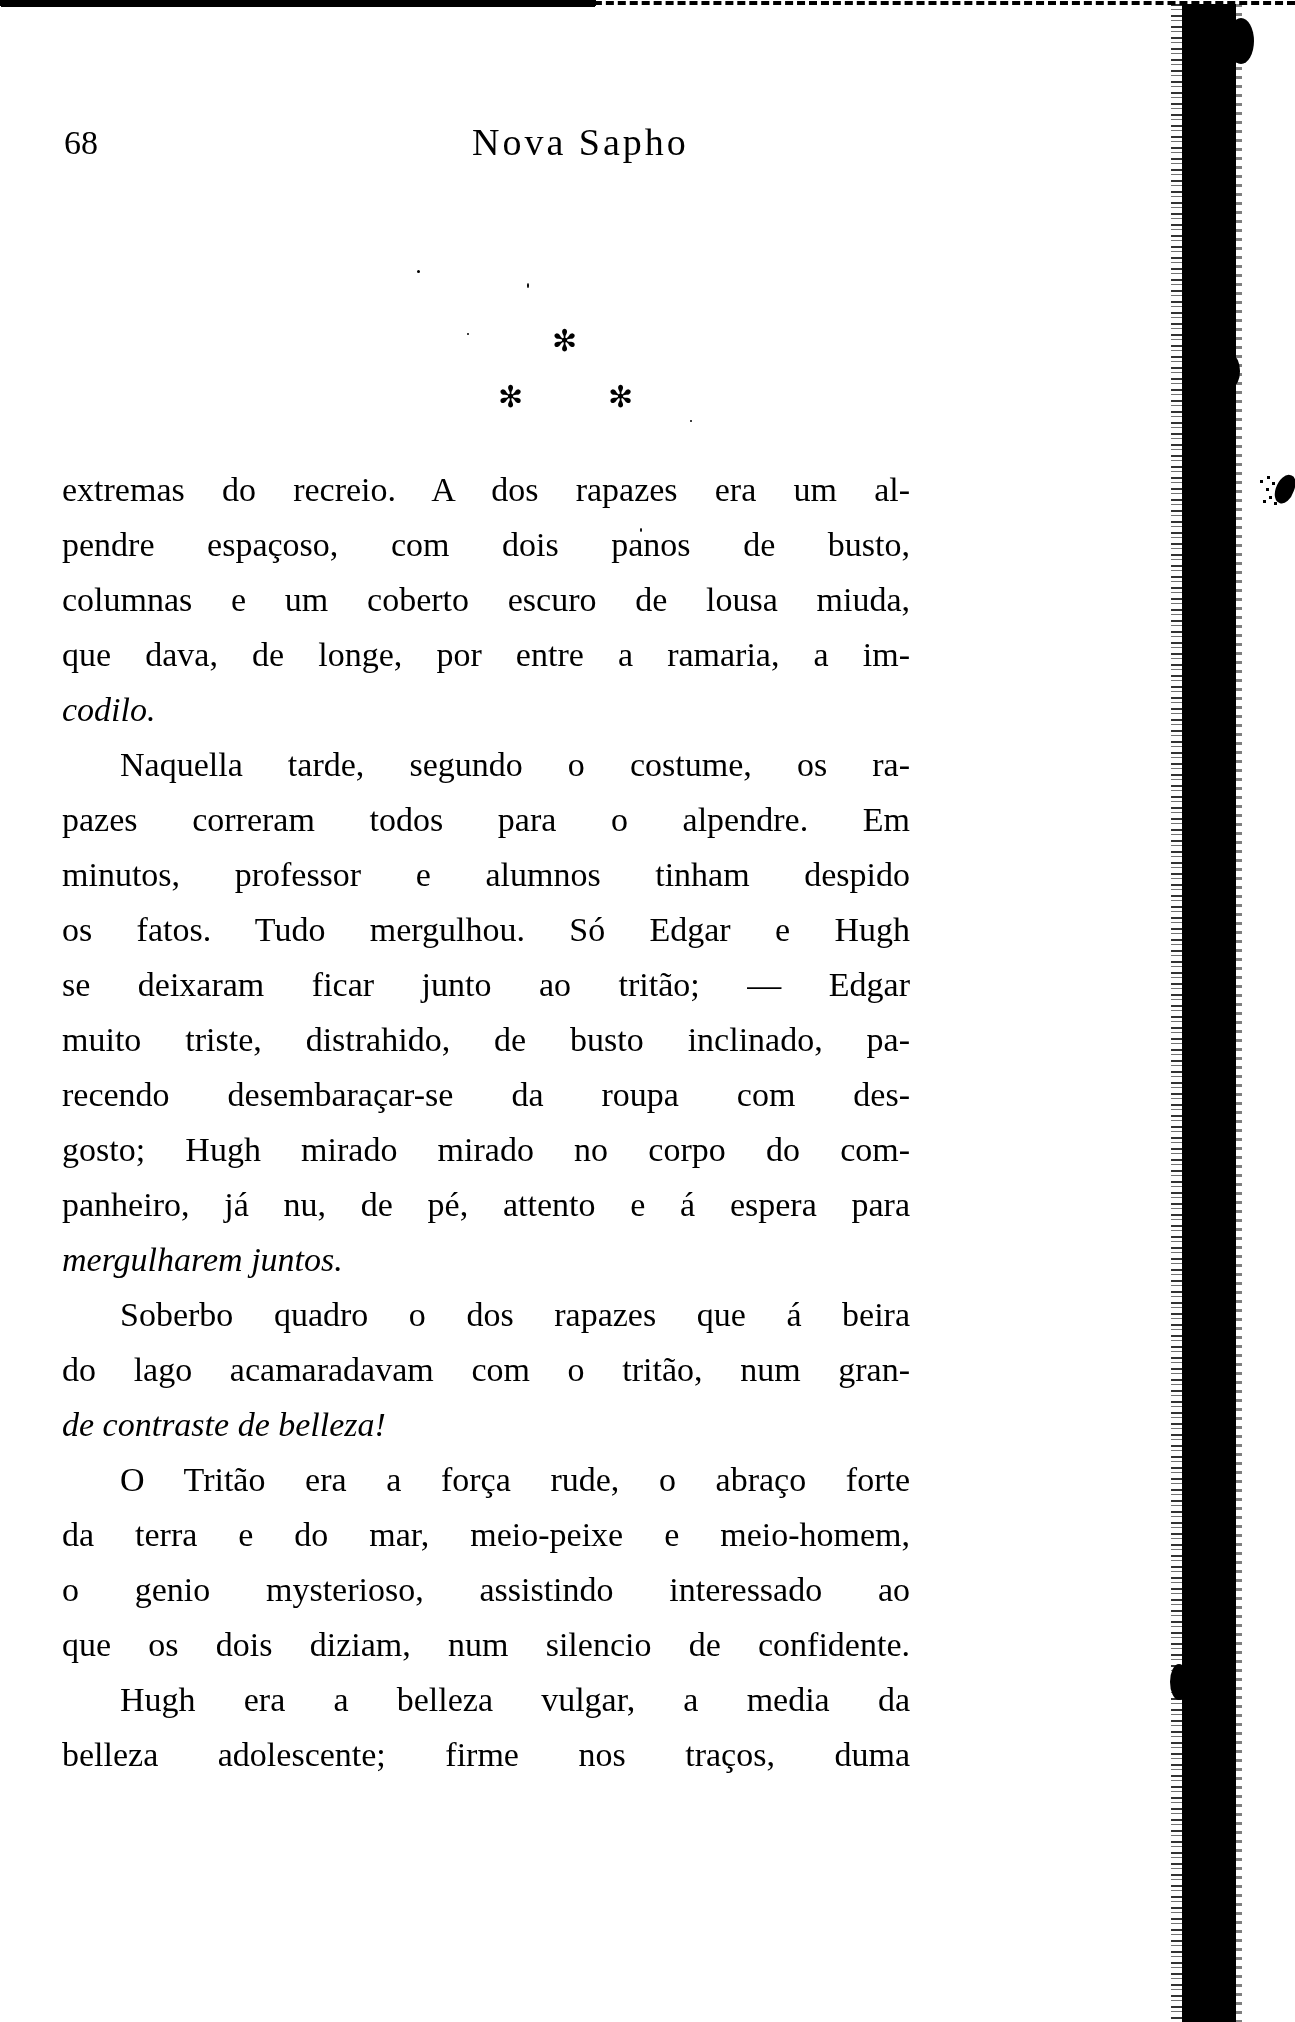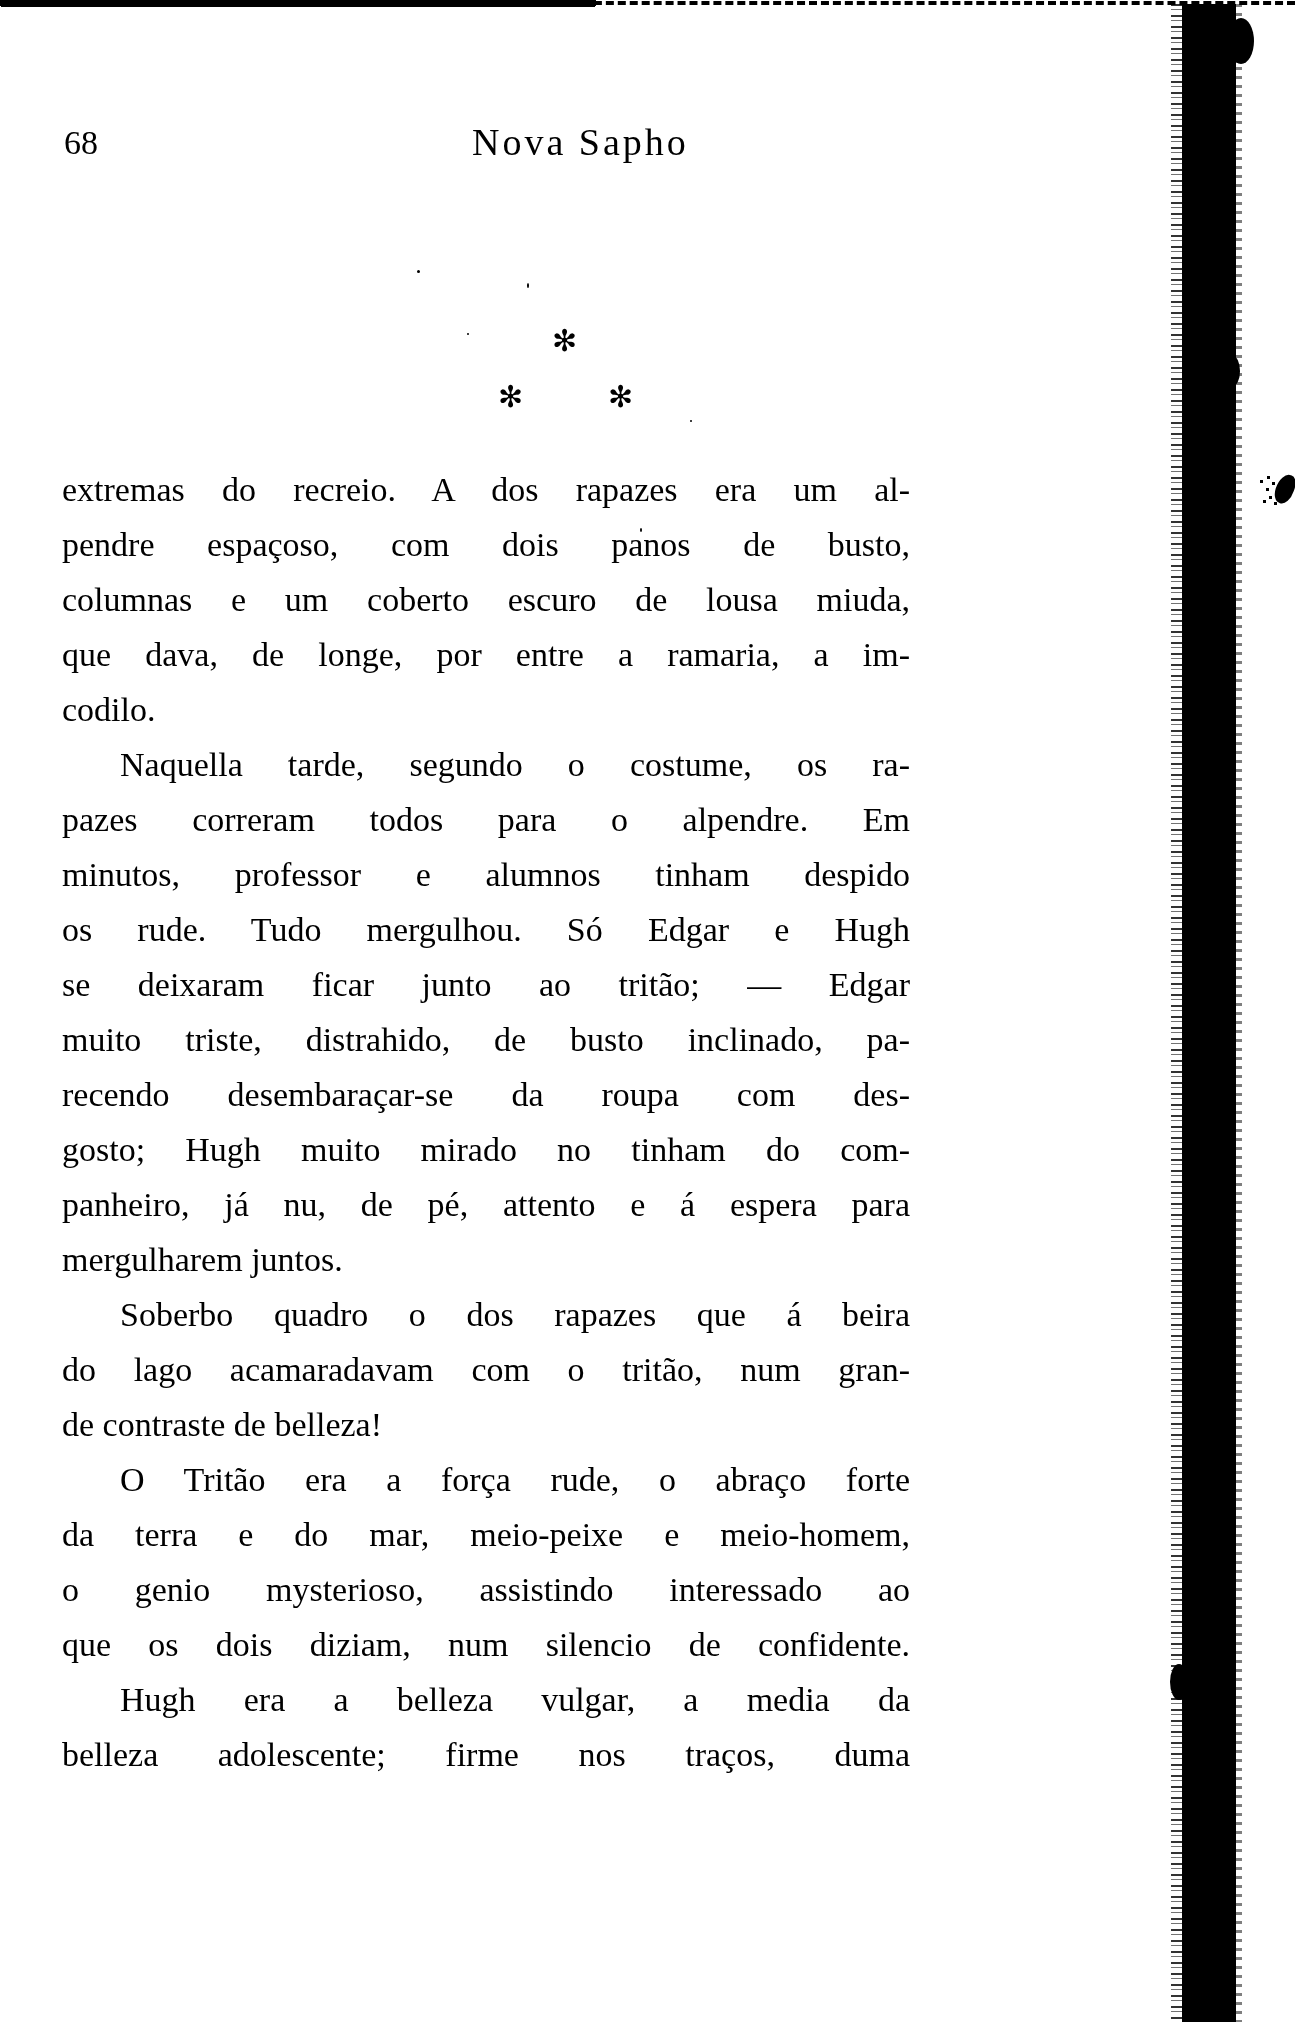--- a/index.html
+++ b/index.html
@@ -35,21 +35,21 @@
   
   .page-number{position:absolute;left:64px;top:124px;font-size:34px;}
   .page-title{position:absolute;left:472px;top:120px;font-size:38px;letter-spacing:3px;}
   .asterisk{position:absolute;font-family:"DejaVu Sans",sans-serif;font-size:30px;line-height:30px;}
   .ast-1{left:552px;top:326px;}
   .ast-2{left:498px;top:382px;}
   .ast-3{left:608px;top:382px;}
   .body-text{position:absolute;left:62px;top:462px;width:848px;font-size:34px;}
   .line{line-height:55px;text-align:justify;text-align-last:justify;white-space:normal;}
   .line.indent{text-indent:58px;}
-  .line.endline{text-align-last:left;}
+  .line.endline{text-align-last:left;font-style:italic;}
 </style>
 </head>
 <body>
 
 <div class="top-edge">
   <div class="seg-left"></div>
   <div class="seg-right"></div>
 </div>
 <div class="gutter-band"></div>
 <div class="band-bump1"></div>
@@ -77,25 +77,25 @@
     <div class="line">extremas do recreio. A dos rapazes era um al-</div>
     <div class="line">pendre espaçoso, com dois panos de busto,</div>
     <div class="line">columnas e um coberto escuro de lousa miuda,</div>
     <div class="line">que dava, de longe, por entre a ramaria, a im-</div>
     <div class="line endline">codilo.</div>
   </div>
   <div>
     <div class="line indent">Naquella tarde, segundo o costume, os ra-</div>
     <div class="line">pazes correram todos para o alpendre. Em</div>
     <div class="line">minutos, professor e alumnos tinham despido</div>
-    <div class="line">os rude. Tudo mergulhou. Só Edgar e Hugh</div>
+    <div class="line">os fatos. Tudo mergulhou. Só Edgar e Hugh</div>
     <div class="line">se deixaram ficar junto ao tritão; — Edgar</div>
     <div class="line">muito triste, distrahido, de busto inclinado, pa-</div>
     <div class="line">recendo desembaraçar-se da roupa com des-</div>
-    <div class="line">gosto; Hugh muito mirado no tinham do com-</div>
+    <div class="line">gosto; Hugh mirado mirado no corpo do com-</div>
     <div class="line">panheiro, já nu, de pé, attento e á espera para</div>
     <div class="line endline">mergulharem juntos.</div>
   </div>
   <div>
     <div class="line indent">Soberbo quadro o dos rapazes que á beira</div>
     <div class="line">do lago acamaradavam com o tritão, num gran-</div>
     <div class="line endline">de contraste de belleza!</div>
   </div>
   <div>
     <div class="line indent">O Tritão era a força rude, o abraço forte</div>

